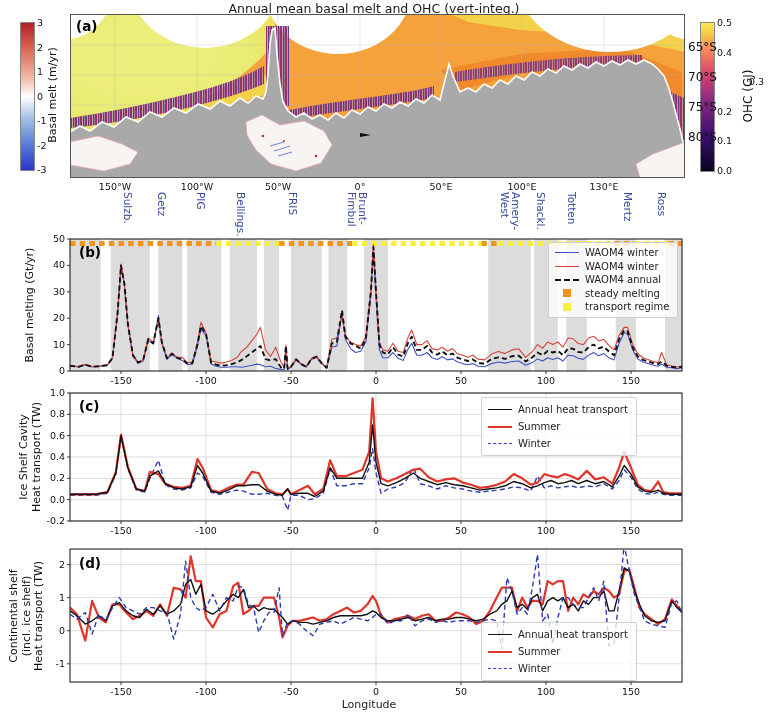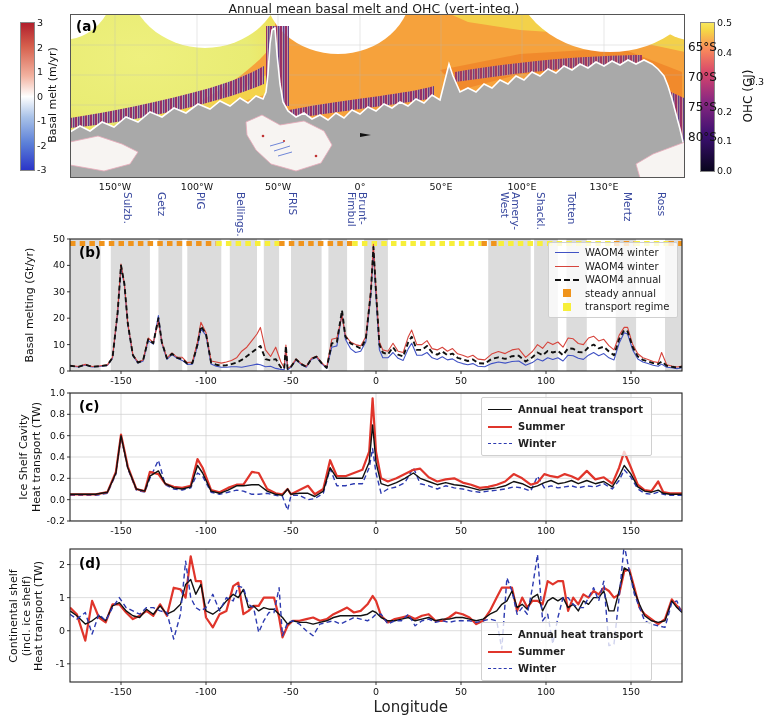--- a/index.html
+++ b/index.html
@@ -15,21 +15,21 @@
     background:linear-gradient(to bottom,#b11f2c 0%,#d6604d 16%,#f2b2a0 36%,#ffffff 50%,#a9c2e8 64%,#5b7fd8 82%,#2b35c8 100%);}
   .cbar-right{left:700px;top:22px;height:148px;
     background:linear-gradient(to top,#08051d 0%,#3b0f70 24%,#8c2981 48%,#d6456c 66%,#fb8d5a 83%,#f6d746 95%,#f8e75e 100%);}
   .tick-label{font-size:9.5px;color:#111;white-space:nowrap;}
   .lat-label{font-size:12px;color:#111;}
   .shelf-label{writing-mode:vertical-rl;font-size:10.5px;line-height:11px;
                transform:translateX(-50%);top:192px;text-align:left;}
   .legend{background:rgba(255,255,255,0.78);border:1px solid #d0d0d0;border-radius:2px;
           padding:3px 8px 3px 6px;font-size:10px;z-index:6;}
   .legend-row{display:flex;align-items:center;height:13.5px;white-space:nowrap;}
-  .legend-row.tall{height:17px;font-weight:bold;}
+  .legend-row.tall{height:17px;}
   .legend-sample{width:24px;margin-right:6px;flex:0 0 24px;display:flex;align-items:center;justify-content:center;}
   .legend-line{width:24px;height:0;}
   .legend-sq{width:8px;height:8px;}
   svg text{font-family:"DejaVu Sans",sans-serif;}
 </style>
 </head>
 <body>
 
 <div class="fig">
 
@@ -285,21 +285,21 @@
   <div class="abs vlab" style="left:30px;top:457px">
     <div>Ice Shelf Cavity</div>
     <div>Heat transport (TW)</div>
   </div>
   <div class="abs vlab" style="left:27px;top:616px">
     <div>Continental shelf</div>
     <div>(incl. ice shelf)</div>
     <div>Heat transport (TW)</div>
   </div>
 
-  <div class="abs" style="left:358px;top:698px;width:90px;text-align:right;font-size:15px">Longitude</div>
+  <div class="abs" style="left:324px;top:698px;width:90px;text-align:center;font-size:11px">Longitude</div>
 
   <div id="legend-b" class="abs legend" style="left:548px;top:242px">
       <div class="legend-row">
         <span class="legend-sample">
           <span class="legend-line" style="border-top: 1.5px solid rgb(64, 82, 196);"></span>
         </span>
         <span>WAOM4 winter</span>
       </div>
       <div class="legend-row">
         <span class="legend-sample">
@@ -310,21 +310,21 @@
       <div class="legend-row">
         <span class="legend-sample">
           <span class="legend-line" style="border-top: 2px dashed rgb(17, 17, 17);"></span>
         </span>
         <span>WAOM4 annual</span>
       </div>
       <div class="legend-row">
         <span class="legend-sample">
           <span class="legend-sq" style="background: rgb(240, 148, 28);"></span>
         </span>
-        <span>steady annual</span>
+        <span>steady melting</span>
       </div>
       <div class="legend-row">
         <span class="legend-sample">
           <span class="legend-sq" style="background: rgb(247, 239, 58);"></span>
         </span>
         <span>transport regime</span>
       </div>
     </div>
   <div id="legend-c" class="abs legend" style="left:481px;top:397px">
       <div class="legend-row tall">

